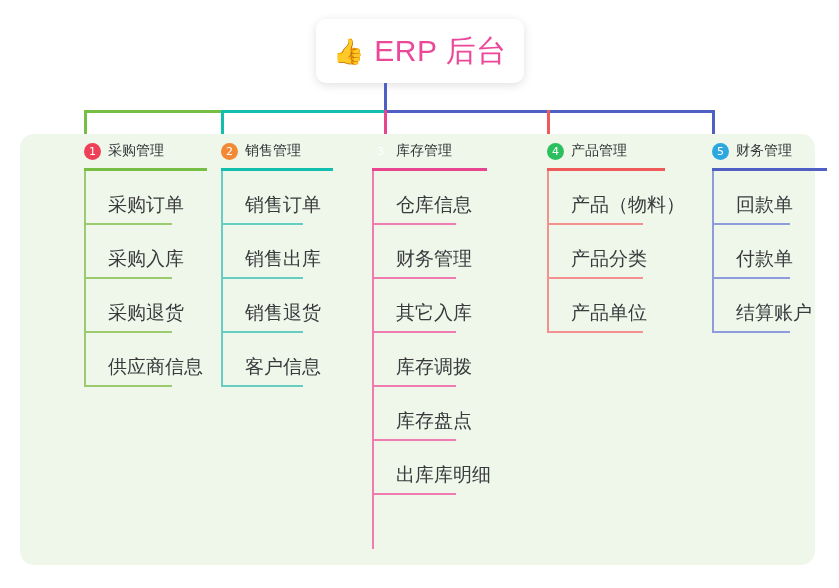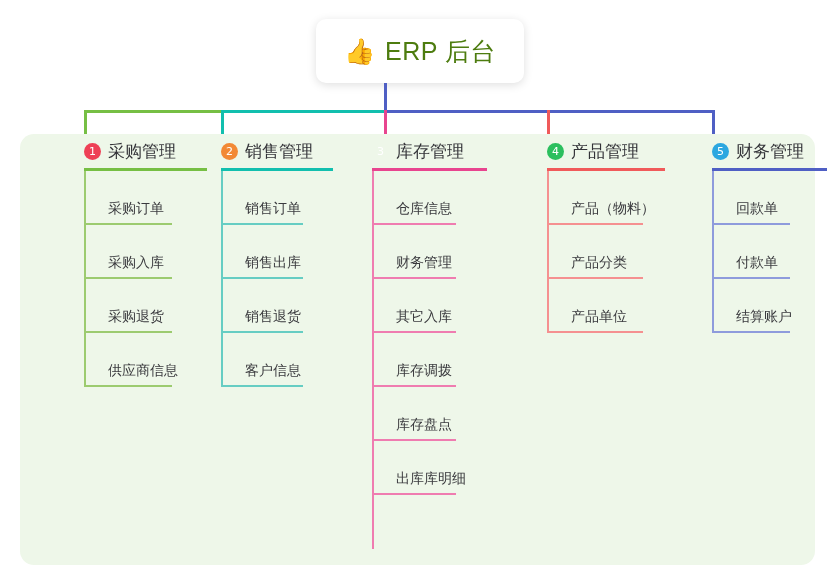--- a/index.html
+++ b/index.html
@@ -13,21 +13,21 @@
 
   
   .root-node{
     position:absolute;left:316px;top:19px;width:208px;height:64px;
     background:#ffffff;border-radius:10px;
     box-shadow:0 2px 10px rgba(0,0,0,.13);
     display:flex;align-items:center;justify-content:center;gap:10px;
     box-sizing:border-box;
   }
   .root-emoji{font-size:25px;line-height:1;font-family:"DejaVu Sans",sans-serif;}
-  .root-title{font-size:25px;color:#4d7c0f;letter-spacing:.5px;white-space:nowrap;}
+  .root-title{font-size:30px;color:#ec4899;letter-spacing:.5px;white-space:nowrap;}
 
   
   .conn{position:absolute;}
   .vline{width:3px;}
   .hline{height:3px;}
 
   
   .canvas{
     position:absolute;left:20px;top:134px;width:795px;height:431px;
     background:#eef7e9;border-radius:14px;
@@ -35,29 +35,29 @@
 
   
   .col{position:absolute;top:0;}
   .col-head{display:flex;align-items:center;gap:7px;height:34px;padding-left:22px;box-sizing:border-box;}
   .badge{
     width:17px;height:17px;border-radius:50%;
     display:flex;align-items:center;justify-content:center;
     color:#ffffff;font-size:11px;line-height:1;flex:0 0 auto;
     font-family:"DejaVu Sans",sans-serif;
   }
-  .col-title{font-size:17px;color:#333338;white-space:nowrap;}
+  .col-title{font-size:14px;color:#333338;white-space:nowrap;}
   .col-rule{height:3px;margin-left:22px;}
 
   .col-body{position:relative;margin-left:22px;}
   .spine{position:absolute;left:0;top:0;width:2px;}
   .leaf{position:relative;height:54px;}
   .leaf-label{
     position:absolute;left:24px;bottom:7px;
-    font-size:14px;color:#3a3a3e;white-space:nowrap;
+    font-size:19px;color:#3a3a3e;white-space:nowrap;
   }
   .leaf-rule{position:absolute;left:0;bottom:0;height:2px;}
 </style>
 </head>
 <body>
 
 <div id="stage">
 
   <div class="root-node">
     <span class="root-emoji">👍</span>

